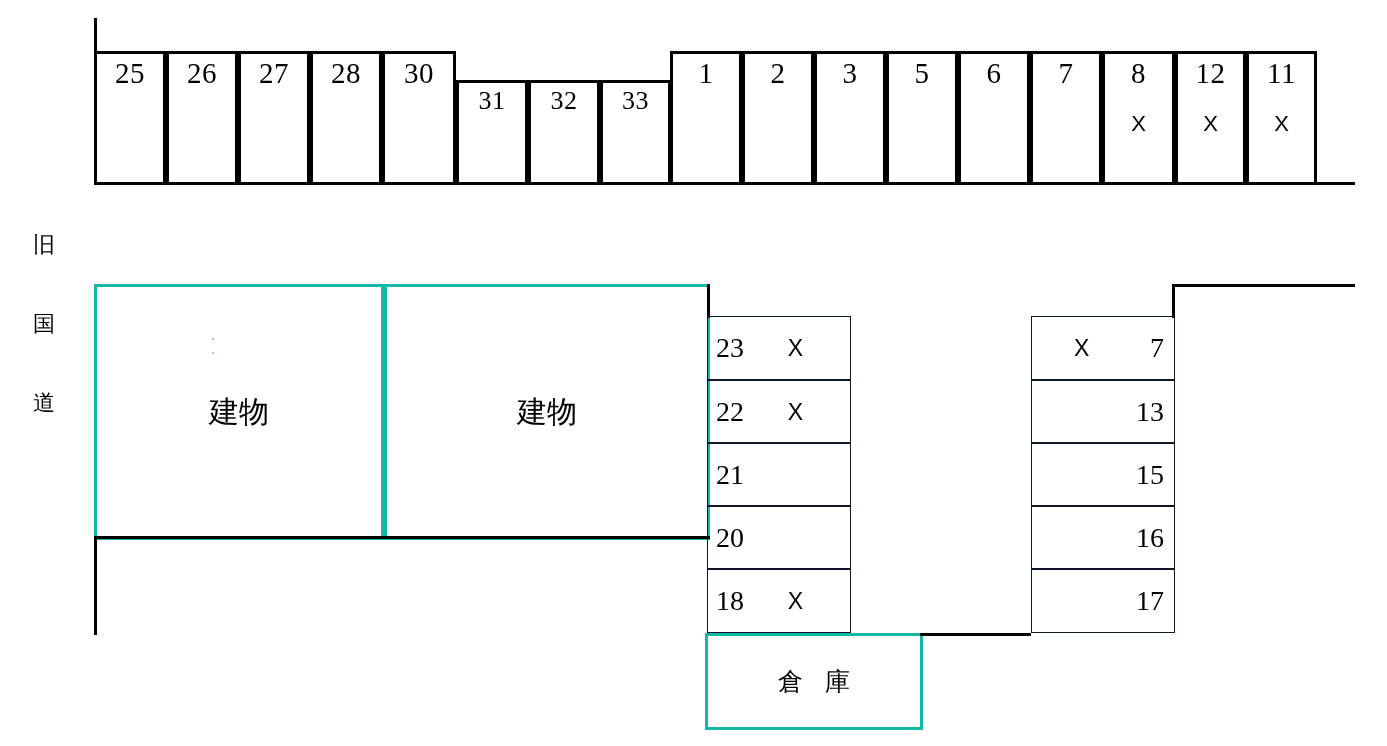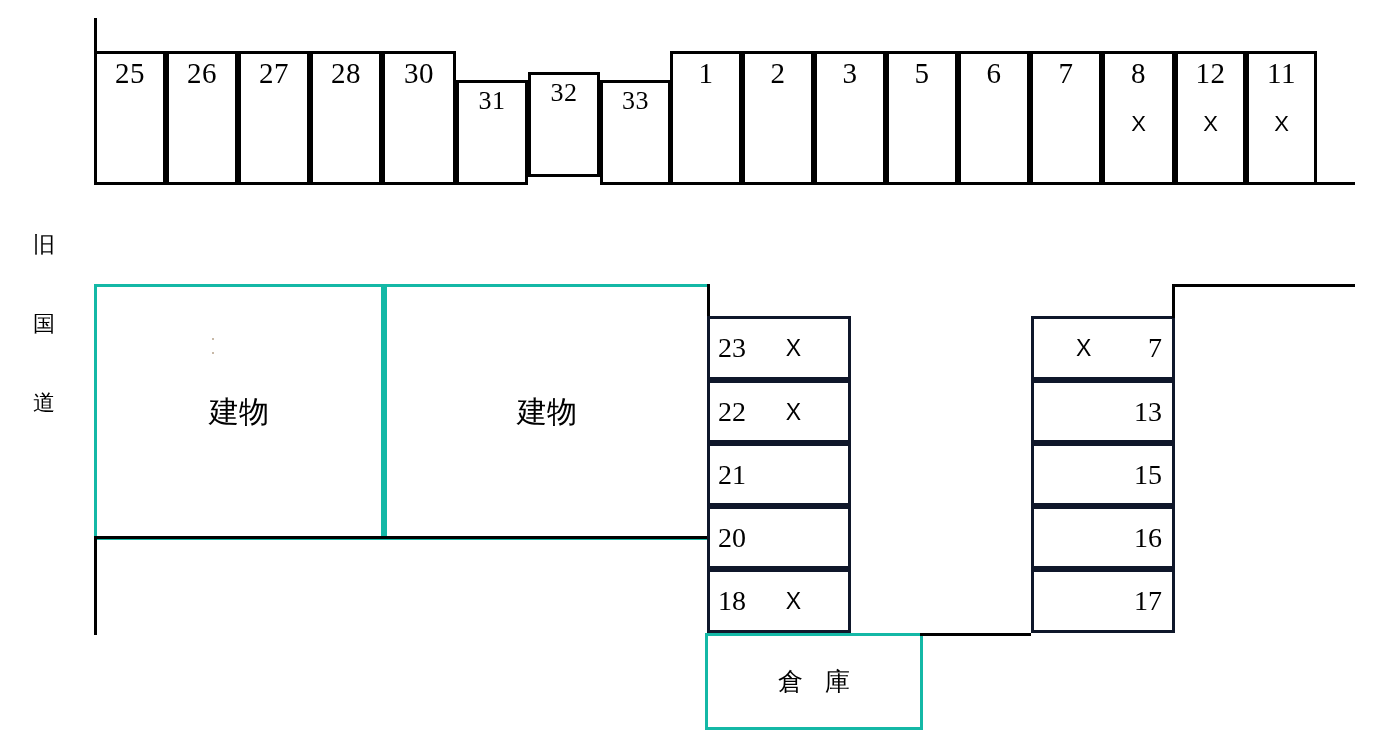--- a/index.html
+++ b/index.html
@@ -59,21 +59,21 @@
   }
   .stall.short .num {
     top: 2px;
     font-size: 26px;
     line-height: 32px;
   }
 
   
   .sidecell {
     position: absolute;
-    border: 3px solid #0f172a;
+    border: 1px solid #0f172a;
     box-sizing: border-box;
     background: transparent;
   }
   .sidecell .lbl {
     position: absolute;
     top: 50%;
     transform: translateY(-50%);
     font-size: 28px;
     line-height: 30px;
     color: #000000;
@@ -165,21 +165,21 @@
   </div>
   <div class="stall" style="left:382px; top:51px; width:74px;  height:134px;">
     <div class="num">30</div>
     <div class="mark"></div>
   </div>
 
   <div class="stall short" style="left:456px; top:80px; width:72px; height:105px;">
     <div class="num">31</div>
     <div class="mark"></div>
   </div>
-  <div class="stall short" style="left:528px; top:72px; width:72px; height:105px;">
+  <div class="stall short" style="left:528px; top:80px; width:72px; height:105px;">
     <div class="num">32</div>
     <div class="mark"></div>
   </div>
   <div class="stall short" style="left:600px; top:80px; width:71px; height:105px;">
     <div class="num">33</div>
     <div class="mark"></div>
   </div>
 
   <div class="stall" style="left:670px;  top:51px; width:72px; height:134px;">
     <div class="num">1</div>

